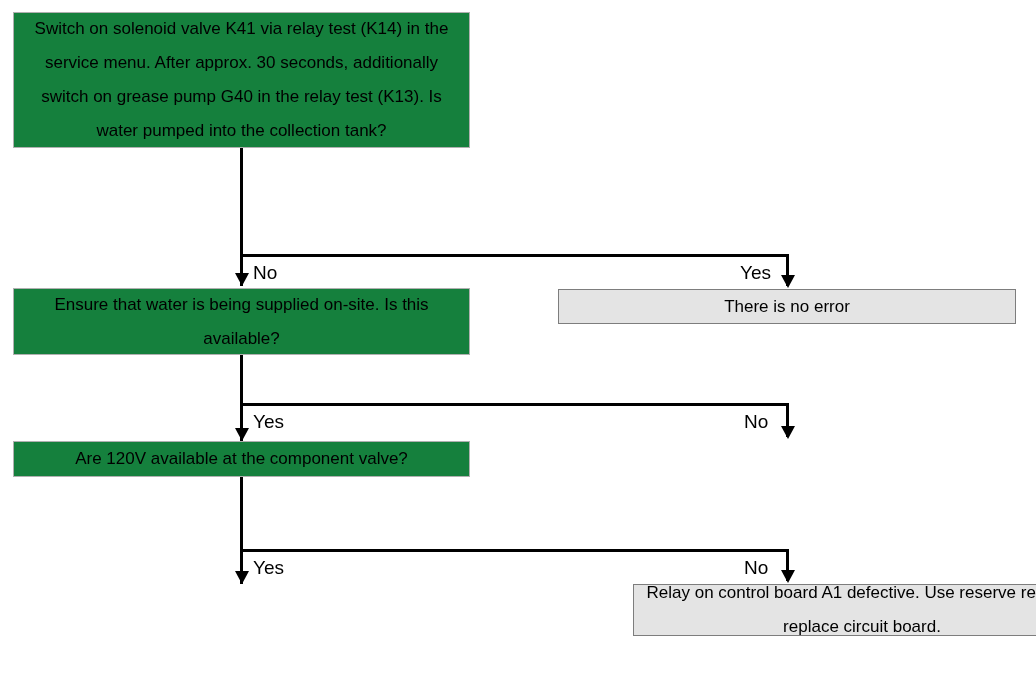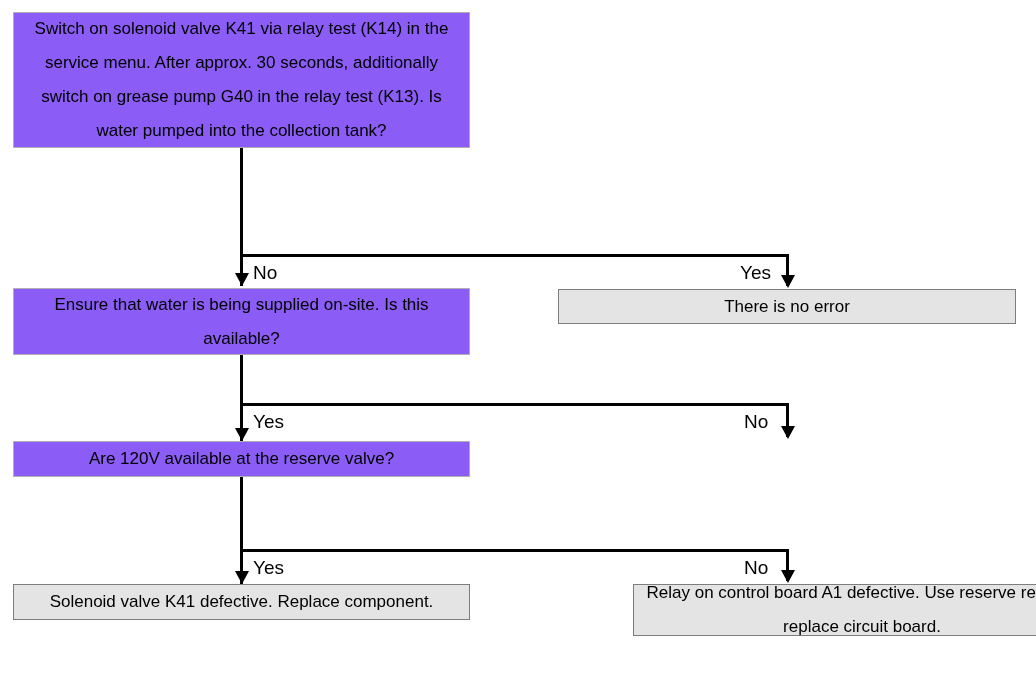--- a/index.html
+++ b/index.html
@@ -30,21 +30,21 @@
     color: #000000;
     font-size: 17px;
     line-height: 34px;
     padding: 0 10px;
   }
   .node .nodetext {
     display: block;
     width: 100%;
   }
   .node.question {
-    background: #8b5cf6;
+    background: #15803d;
     border: 1px solid #b0b0b0;
   }
   .node.outcome {
     background: #e4e4e4;
     border: 1px solid #7d7d7d;
   }
 
   
   .vline {
     position: absolute;
@@ -101,32 +101,29 @@
   <div class="vline" style="left:240px; top:355px; width:3px; height:86px;"></div>
   <div class="hline" style="left:240px; top:403px; width:549px; height:3px;"></div>
   <div class="vline" style="left:786px; top:403px; width:3px; height:34px;"></div>
   <div class="arrowhead" style="left:781px; top:426px;"></div>
   <div class="arrowhead" style="left:235px; top:428px;"></div>
   <div class="edge-label" style="left:253px; top:412px;">Yes</div>
   <div class="edge-label" style="left:744px; top:412px;">No</div>
 
 
   <div class="node question" style="left:13px; top:441px; width:457px; height:36px;">
-    <span class="nodetext">Are 120V available at the reserve valve?</span>
+    <span class="nodetext">Are 120V available at the component valve?</span>
   </div>
 
   <div class="vline" style="left:240px; top:477px; width:3px; height:107px;"></div>
   <div class="hline" style="left:240px; top:549px; width:549px; height:3px;"></div>
   <div class="vline" style="left:786px; top:549px; width:3px; height:32px;"></div>
   <div class="arrowhead" style="left:781px; top:570px;"></div>
   <div class="arrowhead" style="left:235px; top:571px;"></div>
   <div class="edge-label" style="left:253px; top:558px;">Yes</div>
   <div class="edge-label" style="left:744px; top:558px;">No</div>
 
-  <div class="node outcome" style="left:13px; top:584px; width:457px; height:36px;">
-    <span class="nodetext">Solenoid valve K41 defective. Replace component.</span>
-  </div>
 
   <div class="node outcome" style="left:588px; top:584px; width:458px; height:52px;margin-left:45px;">
     <span class="nodetext">Relay on control board A1 defective. Use reserve relay or replace circuit board.</span>
   </div>
 
 </div>
 
 </body></html>

